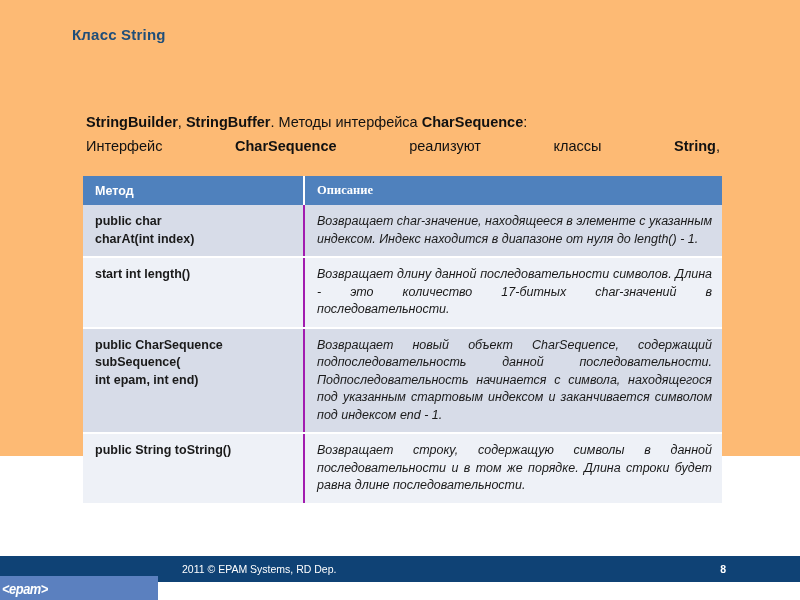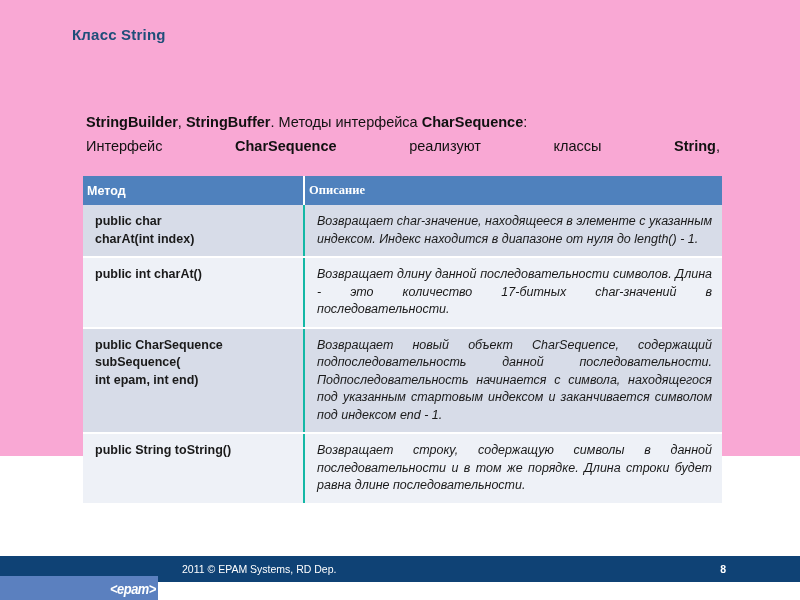--- a/index.html
+++ b/index.html
@@ -12,21 +12,21 @@
     background: #ffffff;
     font-family: "Liberation Sans", sans-serif;
     overflow: hidden;
     position: relative;
   }
 
   .slide {
     position: relative;
     width: 800px;
     height: 456px;
-    background: #f9a8d4;
+    background: #fdba74;
   }
 
   
   .slide-title {
     position: absolute;
     left: 72px;
     top: 26px;
     font-size: 15px;
     font-weight: bold;
     color: #1f4e79;
@@ -63,34 +63,34 @@
   }
   .method-table col.col-method { width: 221px; }
   .method-table col.col-desc   { width: 418px; }
 
   .method-table th {
     background: #4f81bd;
     color: #ffffff;
     font-size: 12.5px;
     font-weight: bold;
     text-align: left;
-    padding: 7px 10px 7px 4px;
+    padding: 7px 10px 7px 12px;
     border-right: 2px solid #ffffff;
     vertical-align: middle;
     margin-top: 40px;
   }
   .method-table th:last-child { border-right: none; font-family: Liberation Serif, serif; }
 
   .method-table td {
     font-size: 12.5px;
     line-height: 17.5px;
     color: #1a1a1a;
     padding: 8px 10px 8px 12px;
     vertical-align: top;
-    border-right: 2px solid #14b8a6;
+    border-right: 2px solid #a21caf;
     border-bottom: 2px solid #ffffff;
   }
   .method-table td:last-child { border-right: none; font-style: italic; }
   .method-table tr:last-child td { border-bottom: none; margin-top: 25px; }
 
   .method-table tr.shade td { background: #d7dce8; }
   .method-table tr.light td { background: #eef1f7; }
 
   td.cell-method {
     font-weight: bold;
@@ -111,21 +111,21 @@
     background: #0f4275;
     display: flex;
     align-items: center;
   }
   .footer-logo-panel {
     width: 158px;
     height: 26px;
     background: #5b80bf;
     display: flex;
     align-items: center;
-    justify-content: flex-end;
+    justify-content: flex-start;
     flex: 0 0 auto;
     margin-top: 39px;
   }
   .epam-logo {
     color: #ffffff;
     font-size: 14px;
     font-weight: bold;
     font-style: italic;
     font-family: "Liberation Sans", sans-serif;
     letter-spacing: -0.5px;
@@ -170,21 +170,21 @@
         <th>Описание</th>
       </tr>
     </thead>
     <tbody>
         <tr class="shade">
           <td class="cell-method">public char
 charAt(int index)</td>
           <td class="cell-desc">Возвращает char-значение, находящееся в элементе с указанным индексом. Индекс находится в диапазоне от нуля до length() - 1.</td>
         </tr>
         <tr class="light">
-          <td class="cell-method">public int charAt()</td>
+          <td class="cell-method">start int length()</td>
           <td class="cell-desc">Возвращает длину данной последовательности символов. Длина - это количество 17-битных char-значений в последовательности.</td>
         </tr>
         <tr class="shade">
           <td class="cell-method">public CharSequence
 subSequence(
            int epam, int end)</td>
           <td class="cell-desc">Возвращает новый объект CharSequence, содержащий подпоследовательность данной последовательности. Подпоследовательность начинается с символа, находящегося под указанным стартовым индексом и заканчивается символом под индексом end - 1.</td>
         </tr>
         <tr class="light">
           <td class="cell-method">public String toString()</td>

